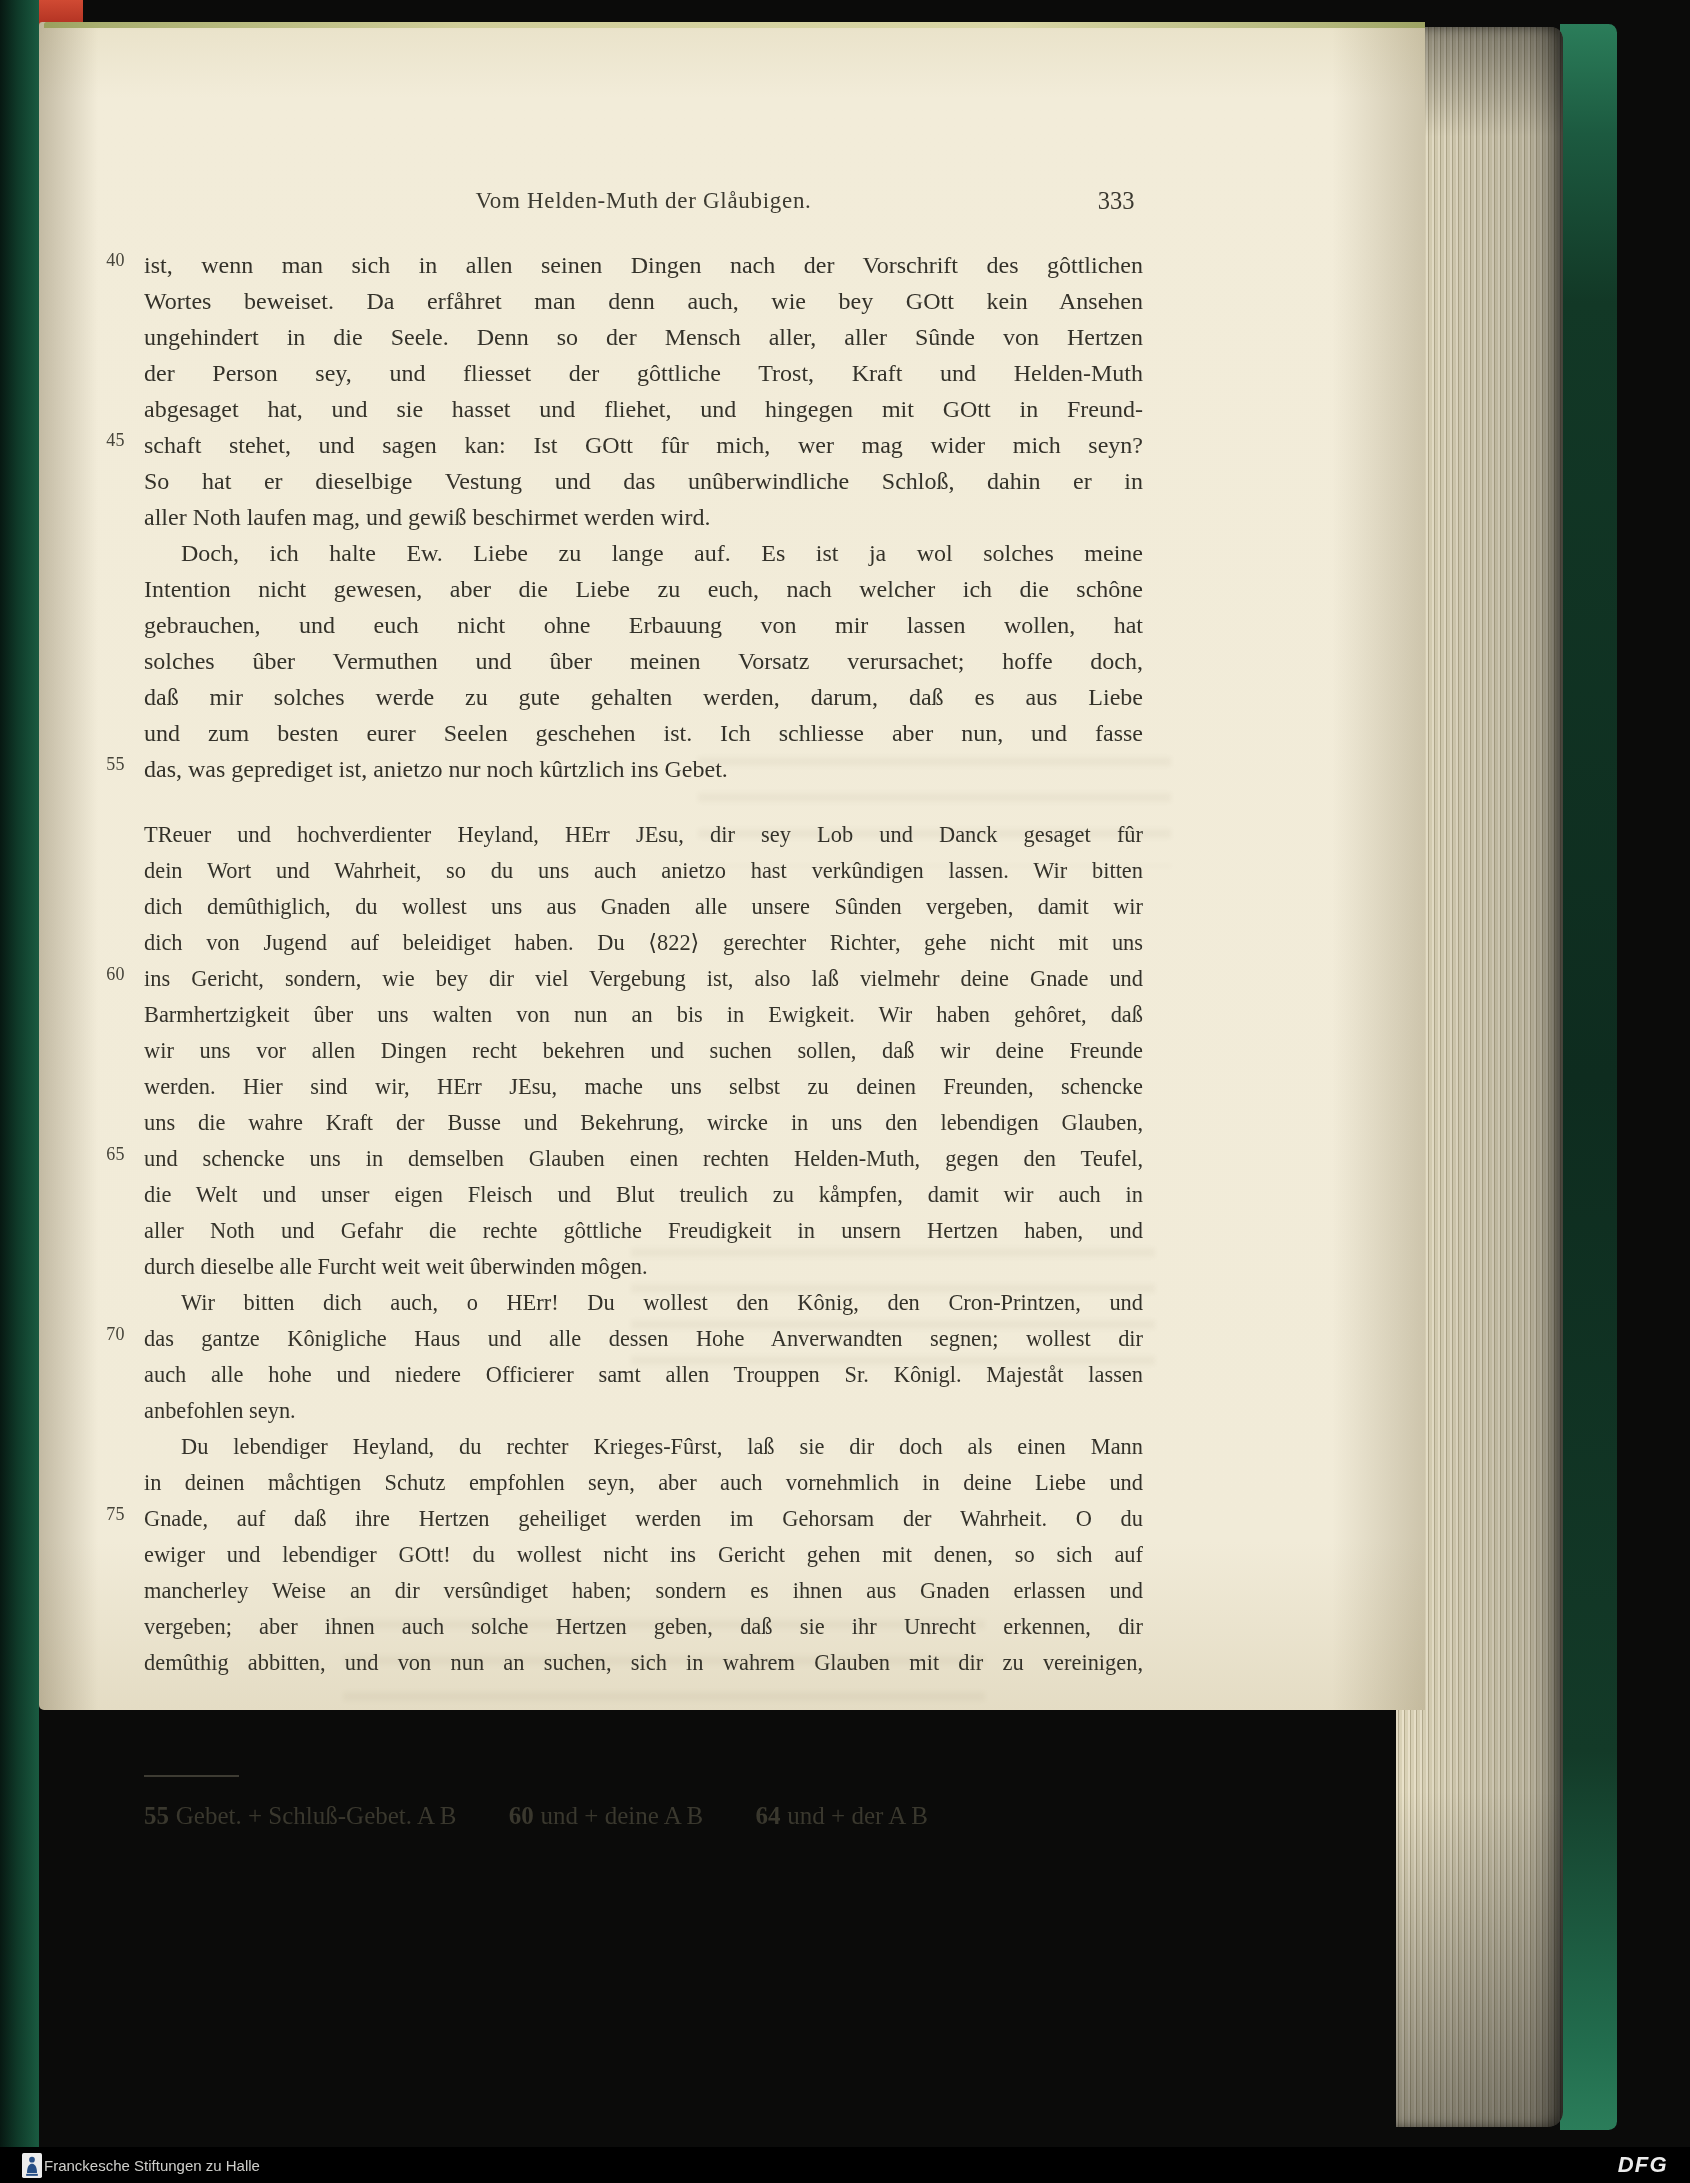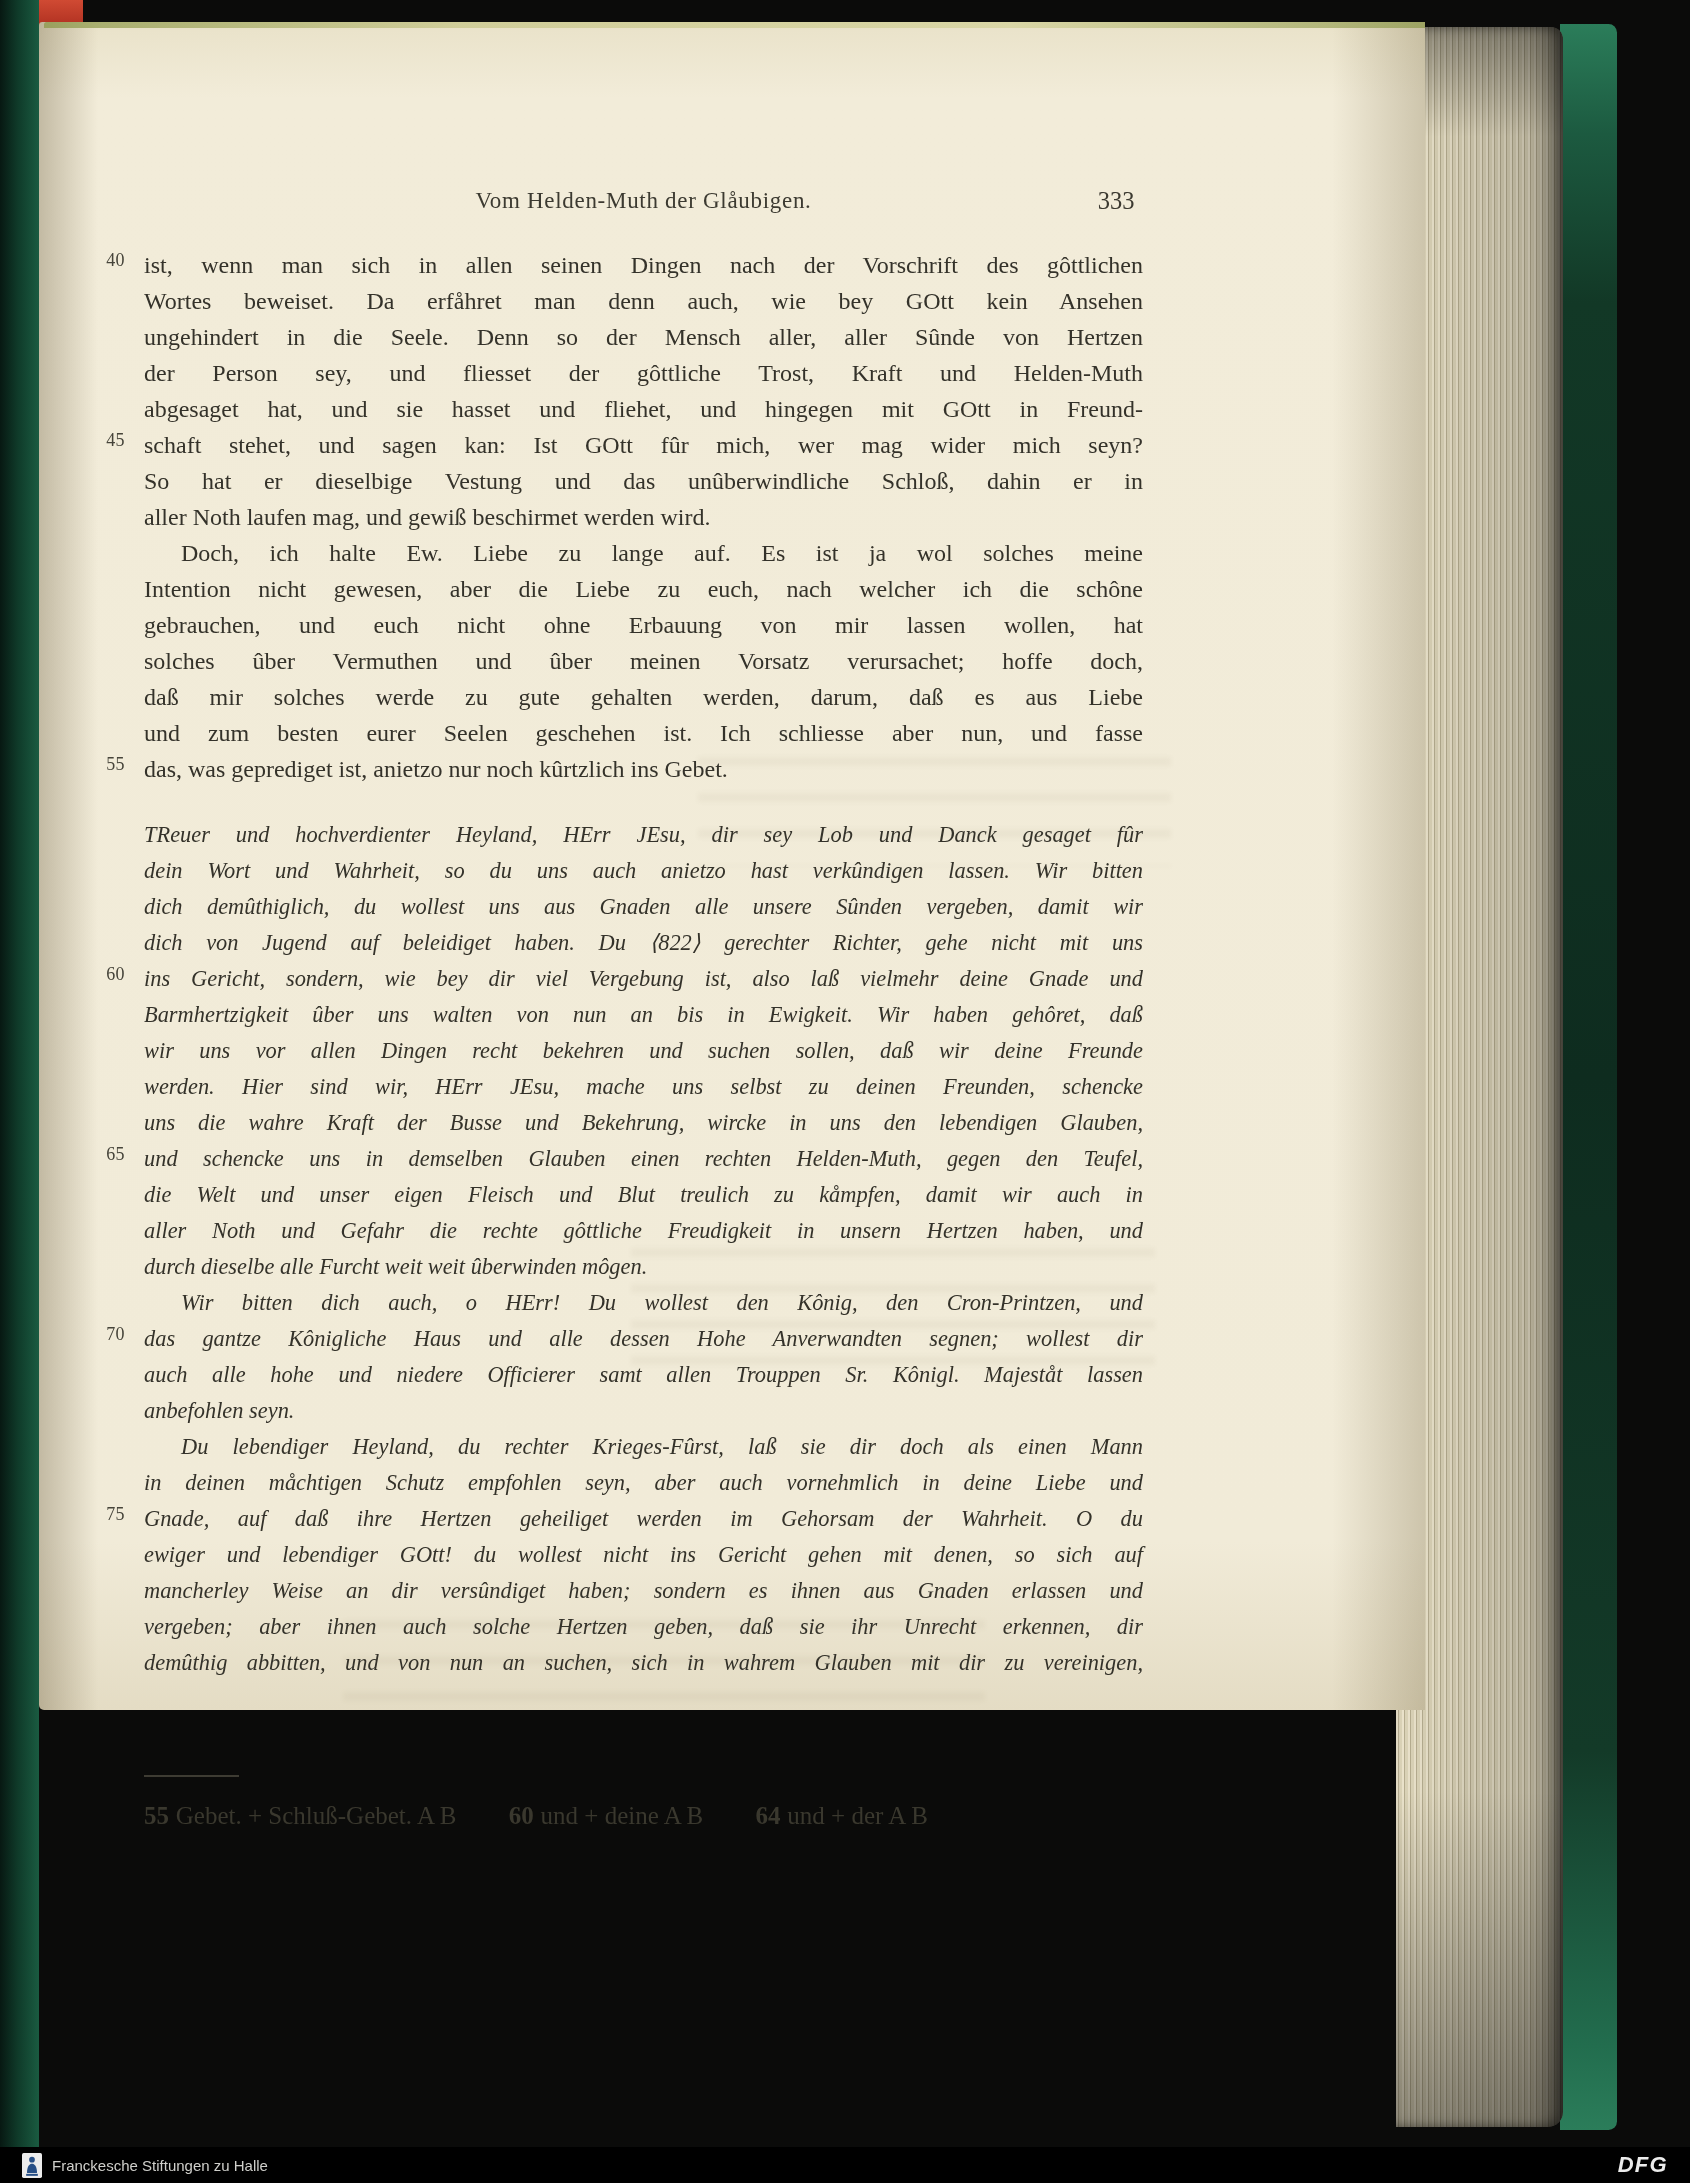--- a/index.html
+++ b/index.html
@@ -78,21 +78,21 @@
     position:absolute; left:-68px; top:2.5px; width:49px;
     text-align:right; font-size:18px; font-style:normal; color:#46443a;
     letter-spacing:0.4px;
   }
   .line-text {
     display:block; width:100%; line-height:36px;
     text-align:justify; text-align-last:justify;
     white-space:normal; hyphens:none;
   }
   .paragraph.roman  .line-text { font-size:24px; }
-  .paragraph.italic .line-text { font-style:italic; font-size:22.4px; }
+  .paragraph.italic .line-text { font-size:22.4px; }
   .line-text.indent { text-indent:37px; }
   .line-text.last   { text-align-last:left; }
 
   .fn-rule {
     position:absolute; left:105px; top:1753px; width:95px;
     border-top:2.5px solid #3e3c33;
   }
   .footnotes {
     position:absolute; left:105px; top:1780px; width:999px;
     font-size:25px; color:#3a382e;
@@ -101,21 +101,21 @@
   .fn-ref { font-weight:bold; margin-right:6.8px; }
 
   
   .viewer-bar {
     position:absolute; left:0; bottom:0; width:1690px; height:36px;
     background:#000;
     display:flex; align-items:center; justify-content:space-between;
     padding:0 22px;
     font-family:"Liberation Sans", sans-serif;
   }
-  .bar-left { display:flex; align-items:center; gap:10px; }
+  .bar-left { display:flex; align-items:center; gap:2px; }
   .inst-logo { width:20px; height:25px; display:block; }
   .institution { color:#cfcfcb; font-size:15px; }
   .dfg { color:#ececec; font-size:22px; font-weight:bold; letter-spacing:1.3px; font-style:italic; }
 </style>
 </head>
 <body>
 
 <div class="cover-left"></div>
 <div class="red-ribbon"></div>
 <div class="cover-right"></div>

